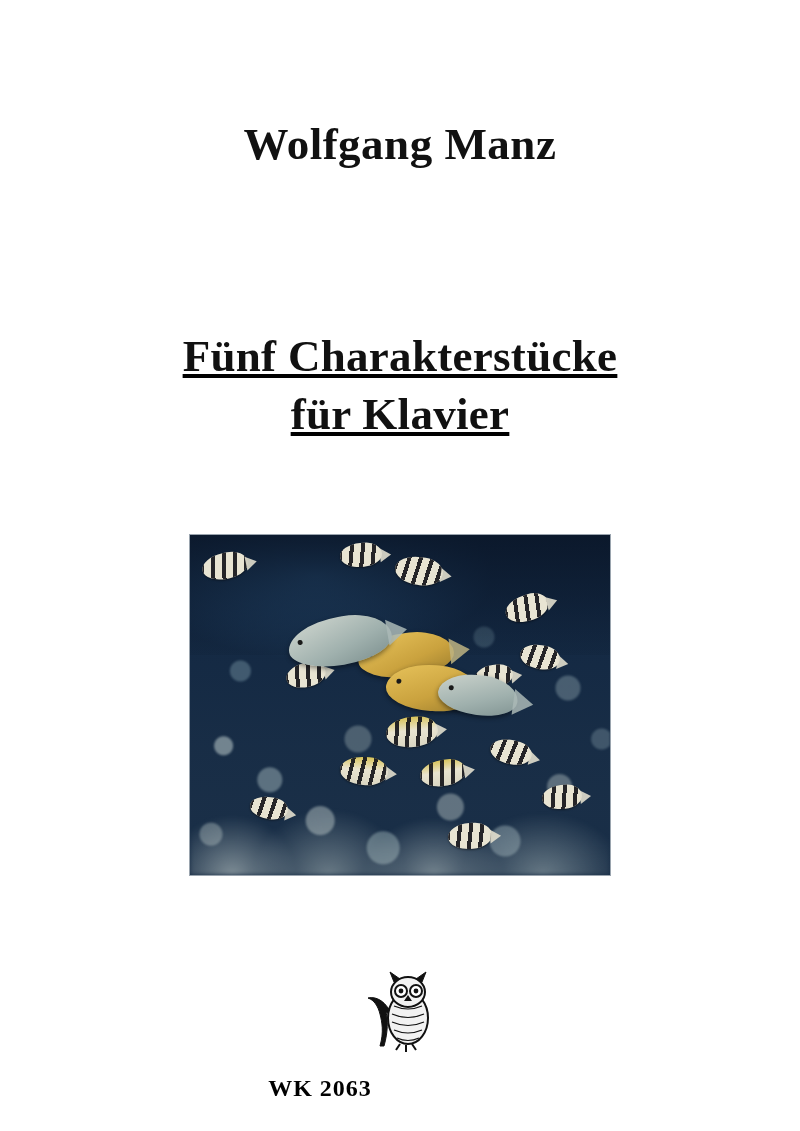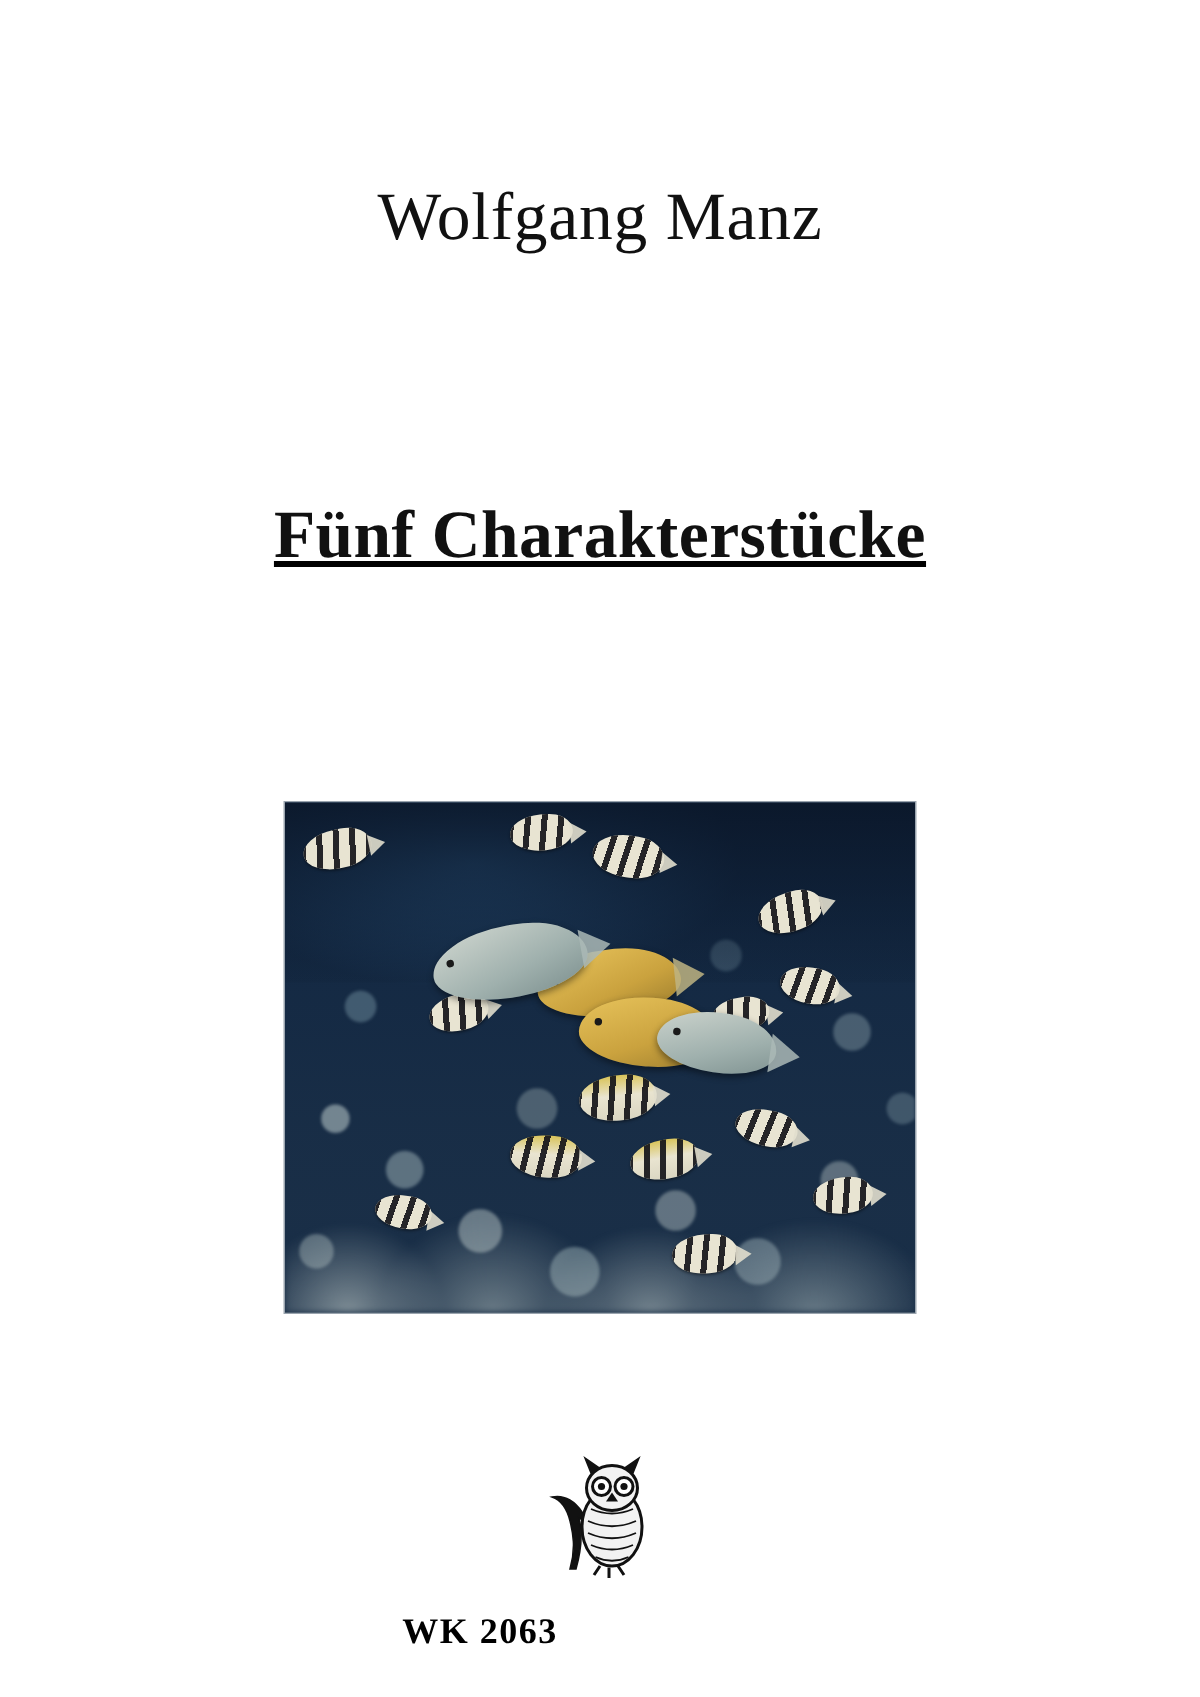--- a/index.html
+++ b/index.html
@@ -22,21 +22,21 @@
     background: #ffffff;
   }
 
   .composer {
     position: absolute;
     top: 118px;
     left: 0;
     width: 800px;
     text-align: center;
     font-family: "Liberation Serif", serif;
-    font-weight: normal;
+    font-weight: bold;
     font-size: 45px;
     letter-spacing: 0.5px;
     color: #111111;
   }
 
   .title-block {
     position: absolute;
     top: 327px;
     left: 0;
     width: 800px;
@@ -183,20 +183,21 @@
 </style>
 </head>
 <body>
 
 <div class="page">
 
   <div class="composer">Wolfgang Manz</div>
 
   <div class="title-block">
     <div class="title-line">Fünf Charakterstücke</div>
+    <div class="title-line">für Klavier</div>
   </div>
 
   <div class="cover-image">
     <div class="reef-base"></div>
     <div class="reef-noise"></div>
     <div class="reef-dark-top"></div>
     <div class="reef-rocks"></div>
 
     <div class="fish" style="left:12px;  top:18px;  width:46px; height:26px; transform:rotate(-12deg);">
         <div class="stripes"></div>

